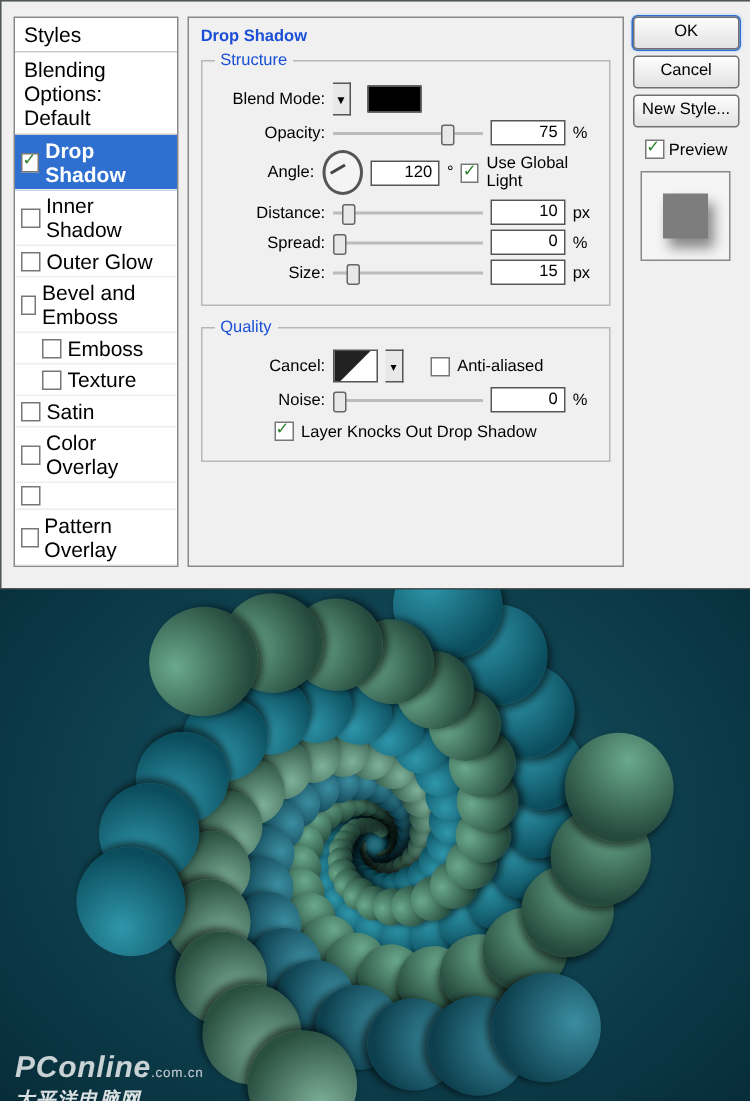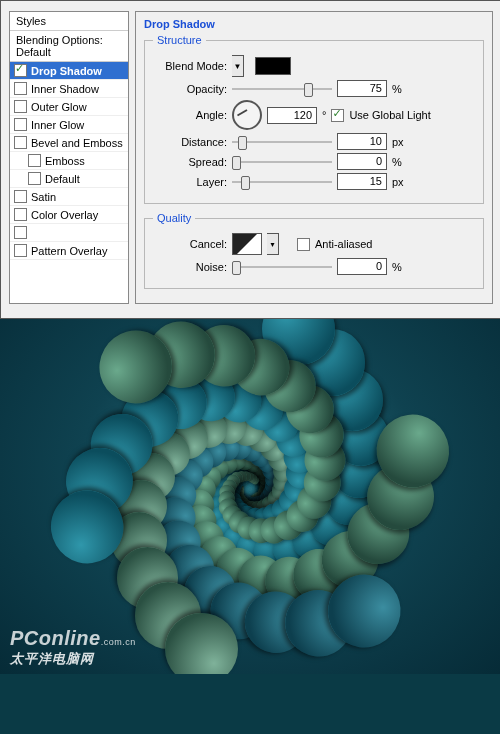--- a/index.html
+++ b/index.html
@@ -4,21 +4,21 @@
 <style>
   html,body{margin:0;padding:0;font-family:"Tahoma","Segoe UI",sans-serif;font-size:11px;color:#000;background:#0a3a45}
   .window{width:500px;background:#f0f0f0;border:1px solid #555}
   .titlebar{background:linear-gradient(#e8e8e8,#d8d8d8);height:24px;display:flex;align-items:center;justify-content:space-between;padding:0 0 0 8px;border-bottom:1px solid #aaa}
   .titlebar-text{font-weight:bold}
   .tbtns{display:flex;height:18px;margin-right:2px;margin-top:-3px}
   .tbtn{width:28px;height:18px;border:1px solid #555;background:linear-gradient(#fdfdfd,#d4d4d4);font-size:10px;text-align:center;line-height:14px;border-radius:0 0 2px 2px;margin-left:-1px}
   .tbtn.close{background:linear-gradient(#f08080,#c61b17);color:#fff;width:40px;border-radius:0 0 3px 3px}
   .body{display:flex;padding:10px 8px 14px 8px;gap:6px;background:#f0f0f0}
   
-  .styles-list{width:118px;border:1px solid #888;background:#fff;font-size:11px}
+  .styles-list{width:118px;border:1px solid #888;background:#fff;font-size:14px}
   .styles-list .hdr{padding:3px 6px;border-bottom:1px solid #ccc}
   .styles-list .row{display:flex;align-items:center;padding:2px 4px;border-bottom:1px solid #eee;gap:4px}
   .styles-list .row.selected{background:#2f6fd0;color:#fff}
   .styles-list .row.indent{padding-left:18px}
   .chk{width:11px;height:11px;border:1px solid #777;background:#fff;display:inline-block;position:relative}
   .chk.on::after{content:"✓";position:absolute;top:-3px;left:0;font-size:11px;color:#2b7f2b}
   .chk.sel-on{background:#fff}
   .chk.sel-on::after{content:"✓";position:absolute;top:-3px;left:0;font-size:11px;color:#2b7f2b}
   
   .center{flex:1;border:1px solid #888;background:#f0f0f0;padding:6px 8px}
@@ -70,33 +70,29 @@
           <div class="row">
             <span class="chk"></span>
             <span>Inner Shadow</span>
           </div>
           <div class="row">
             <span class="chk"></span>
             <span>Outer Glow</span>
           </div>
           <div class="row">
             <span class="chk"></span>
-            <span>Inner Glow</span>
-          </div>
-          <div class="row">
-            <span class="chk"></span>
             <span>Bevel and Emboss</span>
           </div>
           <div class="row indent">
             <span class="chk"></span>
             <span>Emboss</span>
           </div>
           <div class="row indent">
             <span class="chk"></span>
-            <span>Default</span>
+            <span>Texture</span>
           </div>
           <div class="row">
             <span class="chk"></span>
             <span>Satin</span>
           </div>
           <div class="row">
             <span class="chk"></span>
             <span>Color Overlay</span>
           </div>
           <div class="row">
@@ -152,21 +148,21 @@
         <div class="fr">
           <span class="lbl">Spread:</span>
           <div class="slider">
               <div class="track"></div>
               <div class="thumb" style="left:0"></div>
             </div>
           <span class="numbox">0</span>
           <span class="unit">%</span>
         </div>
         <div class="fr">
-          <span class="lbl">Layer:</span>
+          <span class="lbl">Size:</span>
           <div class="slider">
               <div class="track"></div>
               <div class="thumb" style="left:9px"></div>
             </div>
           <span class="numbox">15</span>
           <span class="unit">px</span>
         </div>
       </fieldset>
 
       <fieldset class="grp">
@@ -181,23 +177,39 @@
         </div>
         <div class="fr">
           <span class="lbl">Noise:</span>
           <div class="slider">
               <div class="track"></div>
               <div class="thumb" style="left:0"></div>
             </div>
           <span class="numbox">0</span>
           <span class="unit">%</span>
         </div>
+        <div class="fr" style="justify-content:center;margin-top:6px">
+          <span class="chk on"></span>
+          <span>Layer Knocks Out Drop Shadow</span>
+        </div>
       </fieldset>
     </div>
 
+    <div class="right">
+      <div class="btn default">OK</div>
+      <div class="btn">Cancel</div>
+      <div class="btn">New Style...</div>
+      <div class="prev-row">
+        <span class="chk on"></span>
+        <span>Preview</span>
+      </div>
+      <div class="preview-box">
+          <div class="cube"></div>
+        </div>
+    </div>
   </div>
 </div>
 
 <div class="canvas-area">
   <div id="fractal" style="position:absolute;left:250px;top:170px">
       <div style="position: absolute; left: 0px; top: 0px; transform: rotate(0deg);">
         <div style="position: absolute; border-radius: 50%; left: 10px; top: 0px; width: 8px; height: 8px; margin: -4px; background: radial-gradient(circle at 33% 30%, rgb(47, 151, 171), rgb(11, 77, 93) 72%); box-shadow: rgba(0, 0, 0, 0.55) 2px 3px 5px;"></div>
         <div style="position: absolute; border-radius: 50%; left: 10.6677px; top: -3.06755px; width: 8.68px; height: 8.68px; margin: -4.34px; background: radial-gradient(circle at 33% 30%, rgb(47, 151, 171), rgb(11, 77, 93) 72%); box-shadow: rgba(0, 0, 0, 0.55) 2px 3px 5px;"></div>
         <div style="position: absolute; border-radius: 50%; left: 10.439px; top: -6.54475px; width: 9.4178px; height: 9.4178px; margin: -4.7089px; background: radial-gradient(circle at 33% 30%, rgb(47, 151, 171), rgb(11, 77, 93) 72%); box-shadow: rgba(0, 0, 0, 0.55) 2px 3px 5px;"></div>
         <div style="position: absolute; border-radius: 50%; left: 9.12843px; top: -10.184px; width: 10.2183px; height: 10.2183px; margin: -5.10916px; background: radial-gradient(circle at 33% 30%, rgb(47, 151, 171), rgb(11, 77, 93) 72%); box-shadow: rgba(0, 0, 0, 0.55) 2px 3px 5px;"></div>

